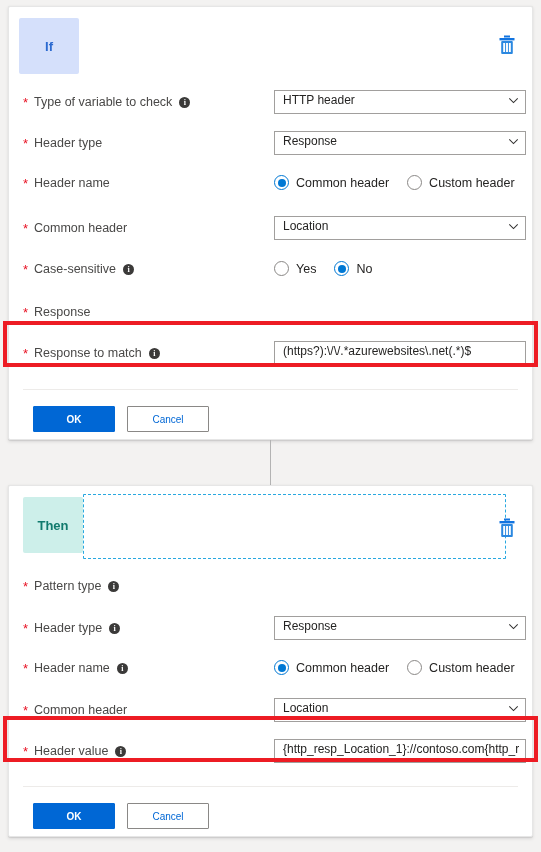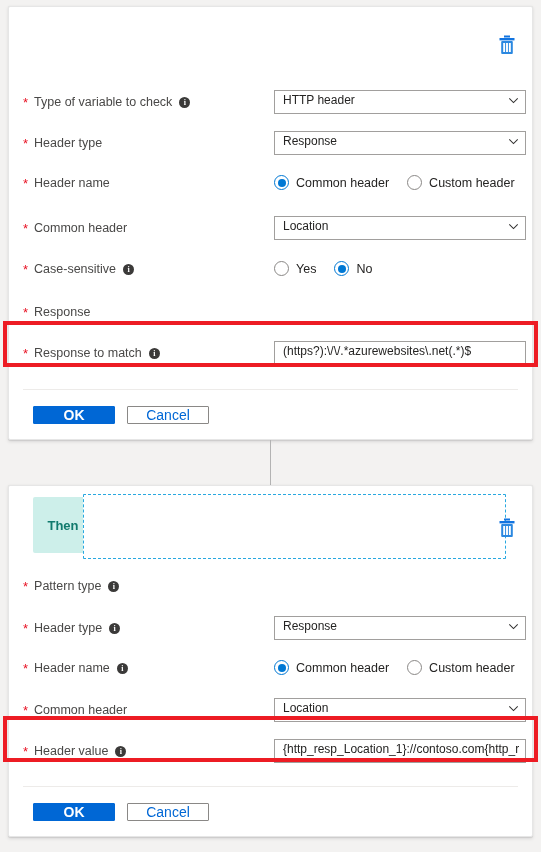--- a/index.html
+++ b/index.html
@@ -50,21 +50,21 @@
     font-weight: 600;
     border-radius: 2px;
   }
   #if-badge {
     left: 10px; top: 11px;
     width: 60px; height: 56px;
     background: #d5e0fb;
     color: #2c6ad0;
   }
   #then-badge {
-    left: 24px; top: 11px;
+    left: 14px; top: 11px;
     width: 60px; height: 56px;
     background: #cdefea;
     color: #107a6d;
   }
 
   
   .dropzone {
     position: absolute;
     left: 74px; top: 8px;
     width: 423px; height: 65px;
@@ -201,26 +201,26 @@
 
   
   .sep {
     position: absolute;
     left: 14px; right: 14px;
     height: 1px;
     background: #edebe9;
   }
   .btnbar { position: absolute; left: 24px; display: flex; gap: 12px; }
   .btn {
-    height: 18px;
+    height: 26px;
     min-width: 82px;
     display: flex;
     align-items: center;
     justify-content: center;
-    font-size: 14px;
+    font-size: 10px;
     cursor: pointer;
     border-radius: 1px;
   }
   .btn.primary {
     background: #0067d5;
     color: #ffffff;
     font-weight: 700;
     border: 1px solid #0067d5;
   }
   .btn.secondary {
@@ -229,20 +229,23 @@
     border: 1px solid #8a8886;
   }
 </style>
 </head>
 <body>
 
 <div class="page">
 
   <div class="card" id="if-card">
 
+    <div class="badge" id="if-badge">
+      <span>If</span>
+    </div>
 
     <div class="trash" id="if-trash">
       <svg viewBox="0 0 18 20" width="18" height="20" aria-hidden="true">
         <rect x="6" y="0.5" width="6" height="2" fill="#1274e0"></rect>
         <rect x="1.5" y="3" width="15" height="2.4" fill="#1274e0"></rect>
         <rect x="3.2" y="6" width="11.6" height="13" rx="1" fill="#2b88e0"></rect>
         <rect x="5.2" y="8" width="1.9" height="9" fill="#ffffff"></rect>
         <rect x="8.05" y="8" width="1.9" height="9" fill="#ffffff"></rect>
         <rect x="10.9" y="8" width="1.9" height="9" fill="#ffffff"></rect>
       </svg>

